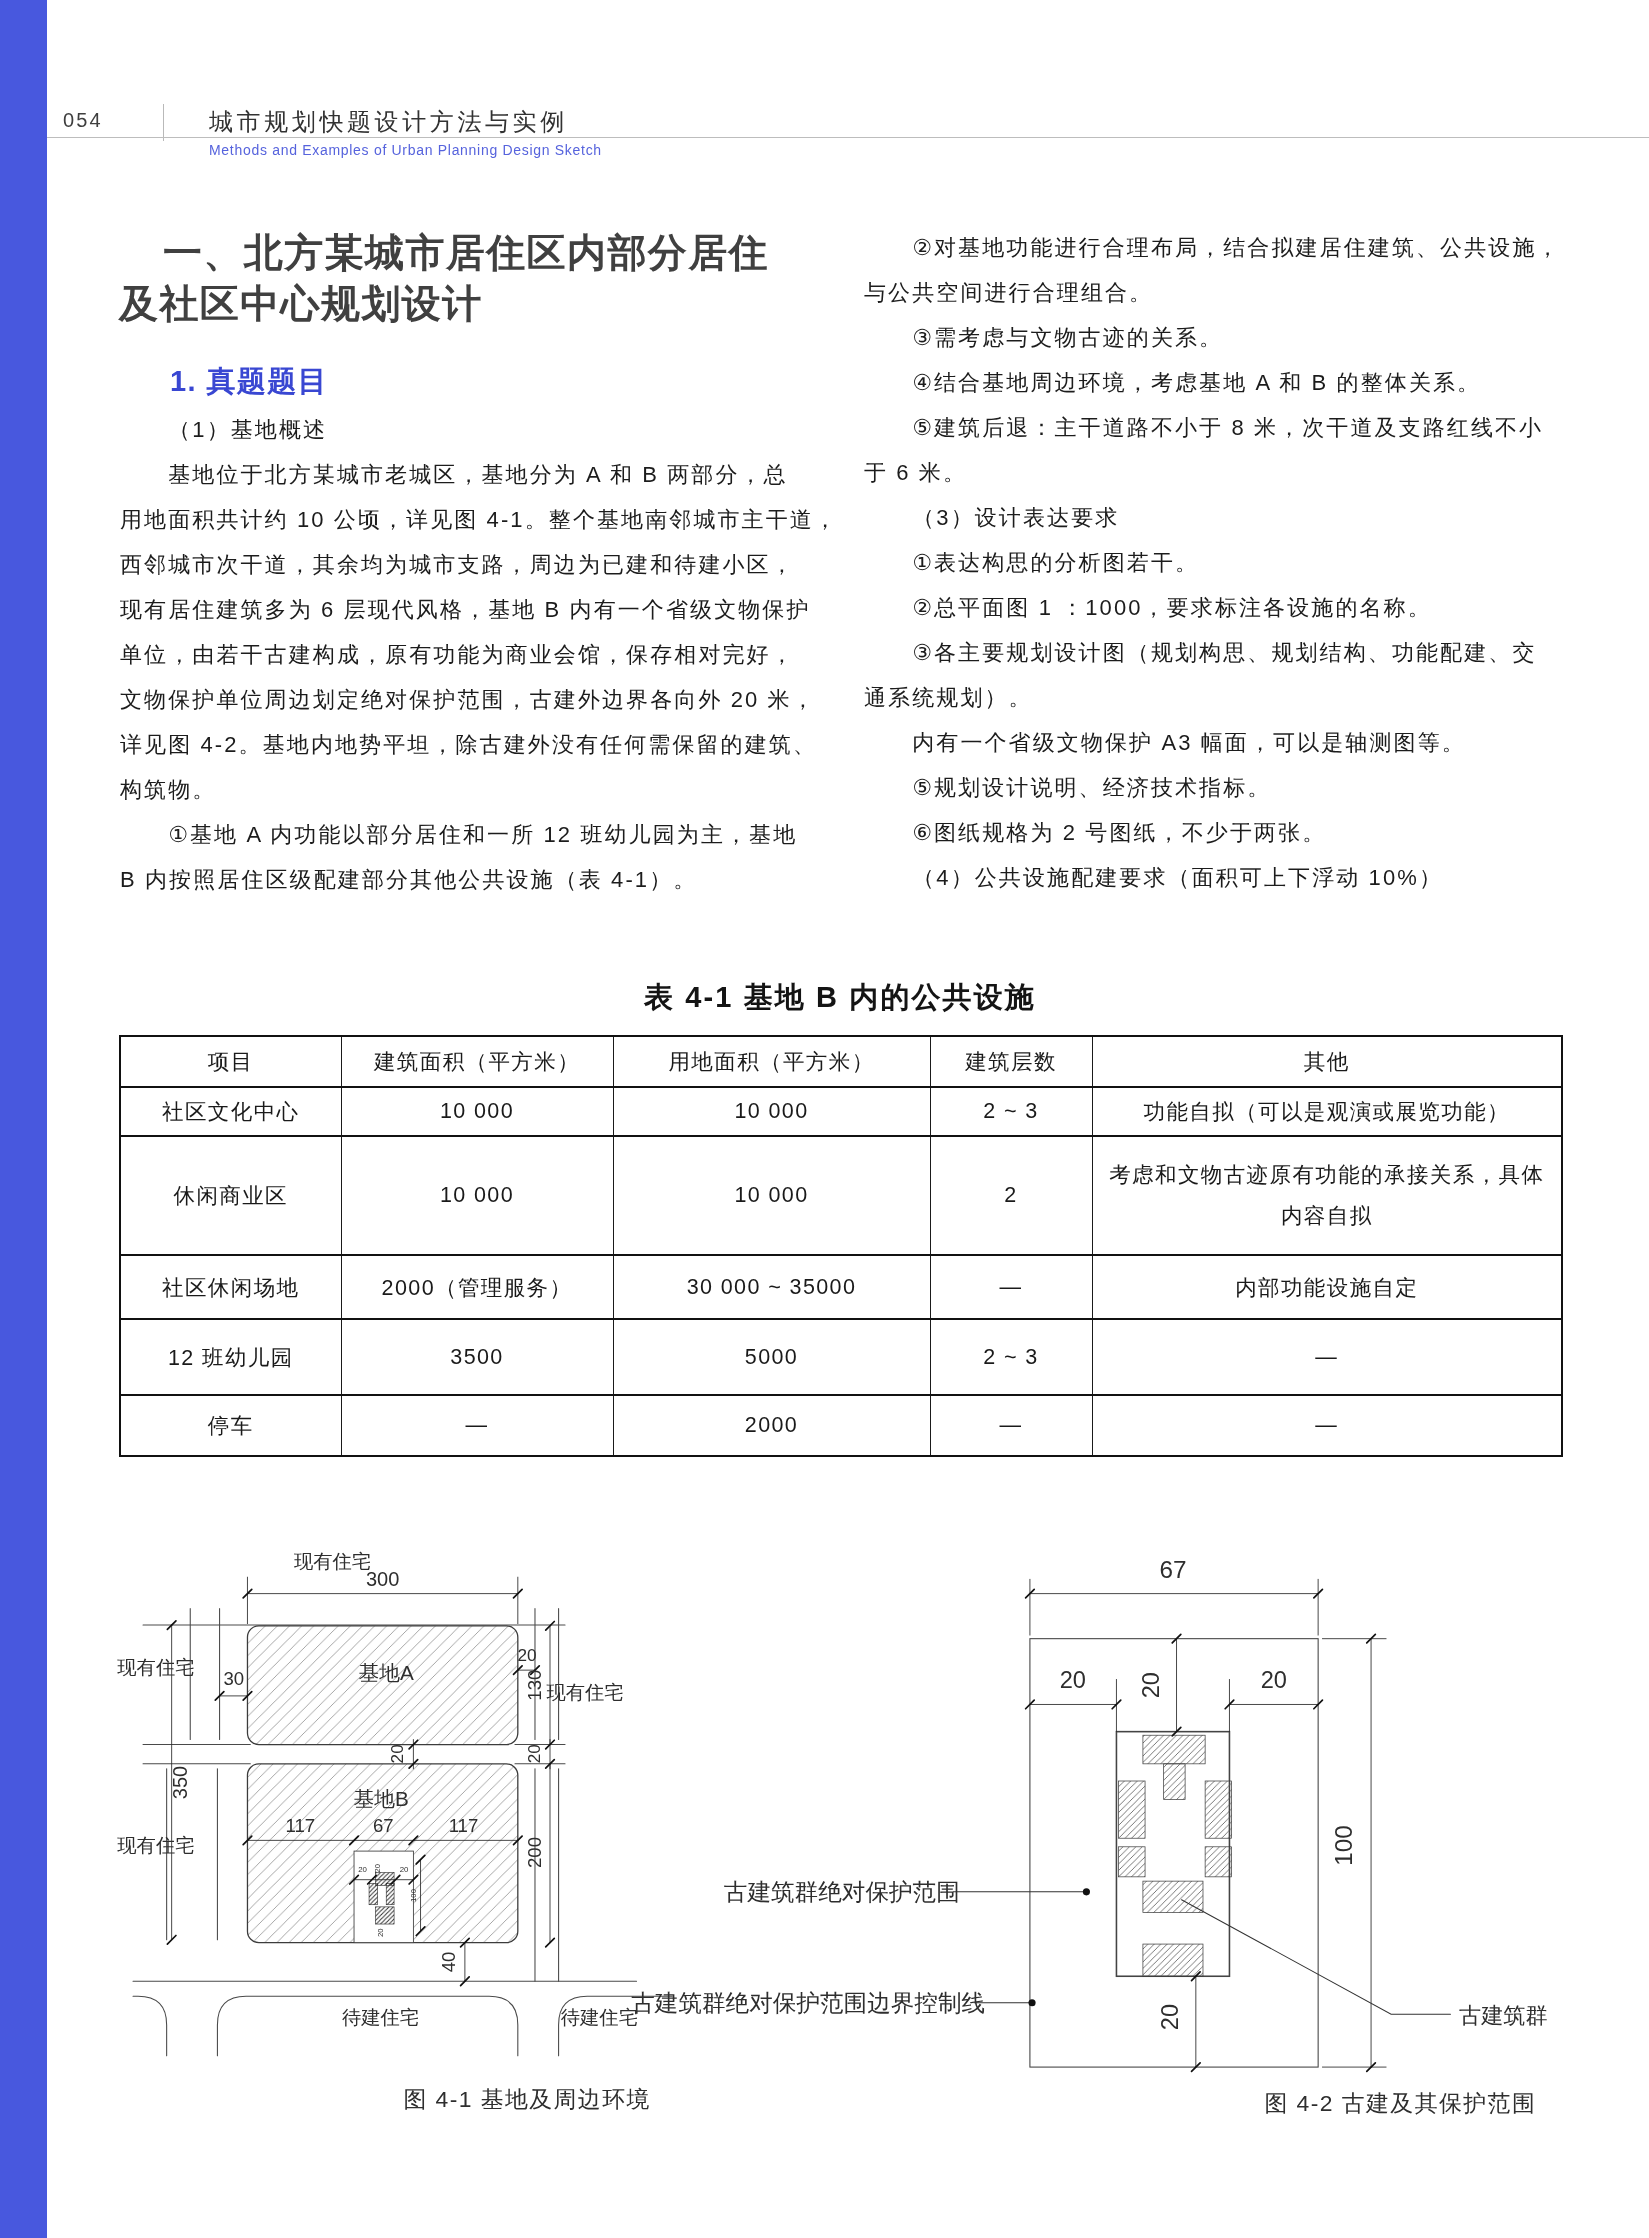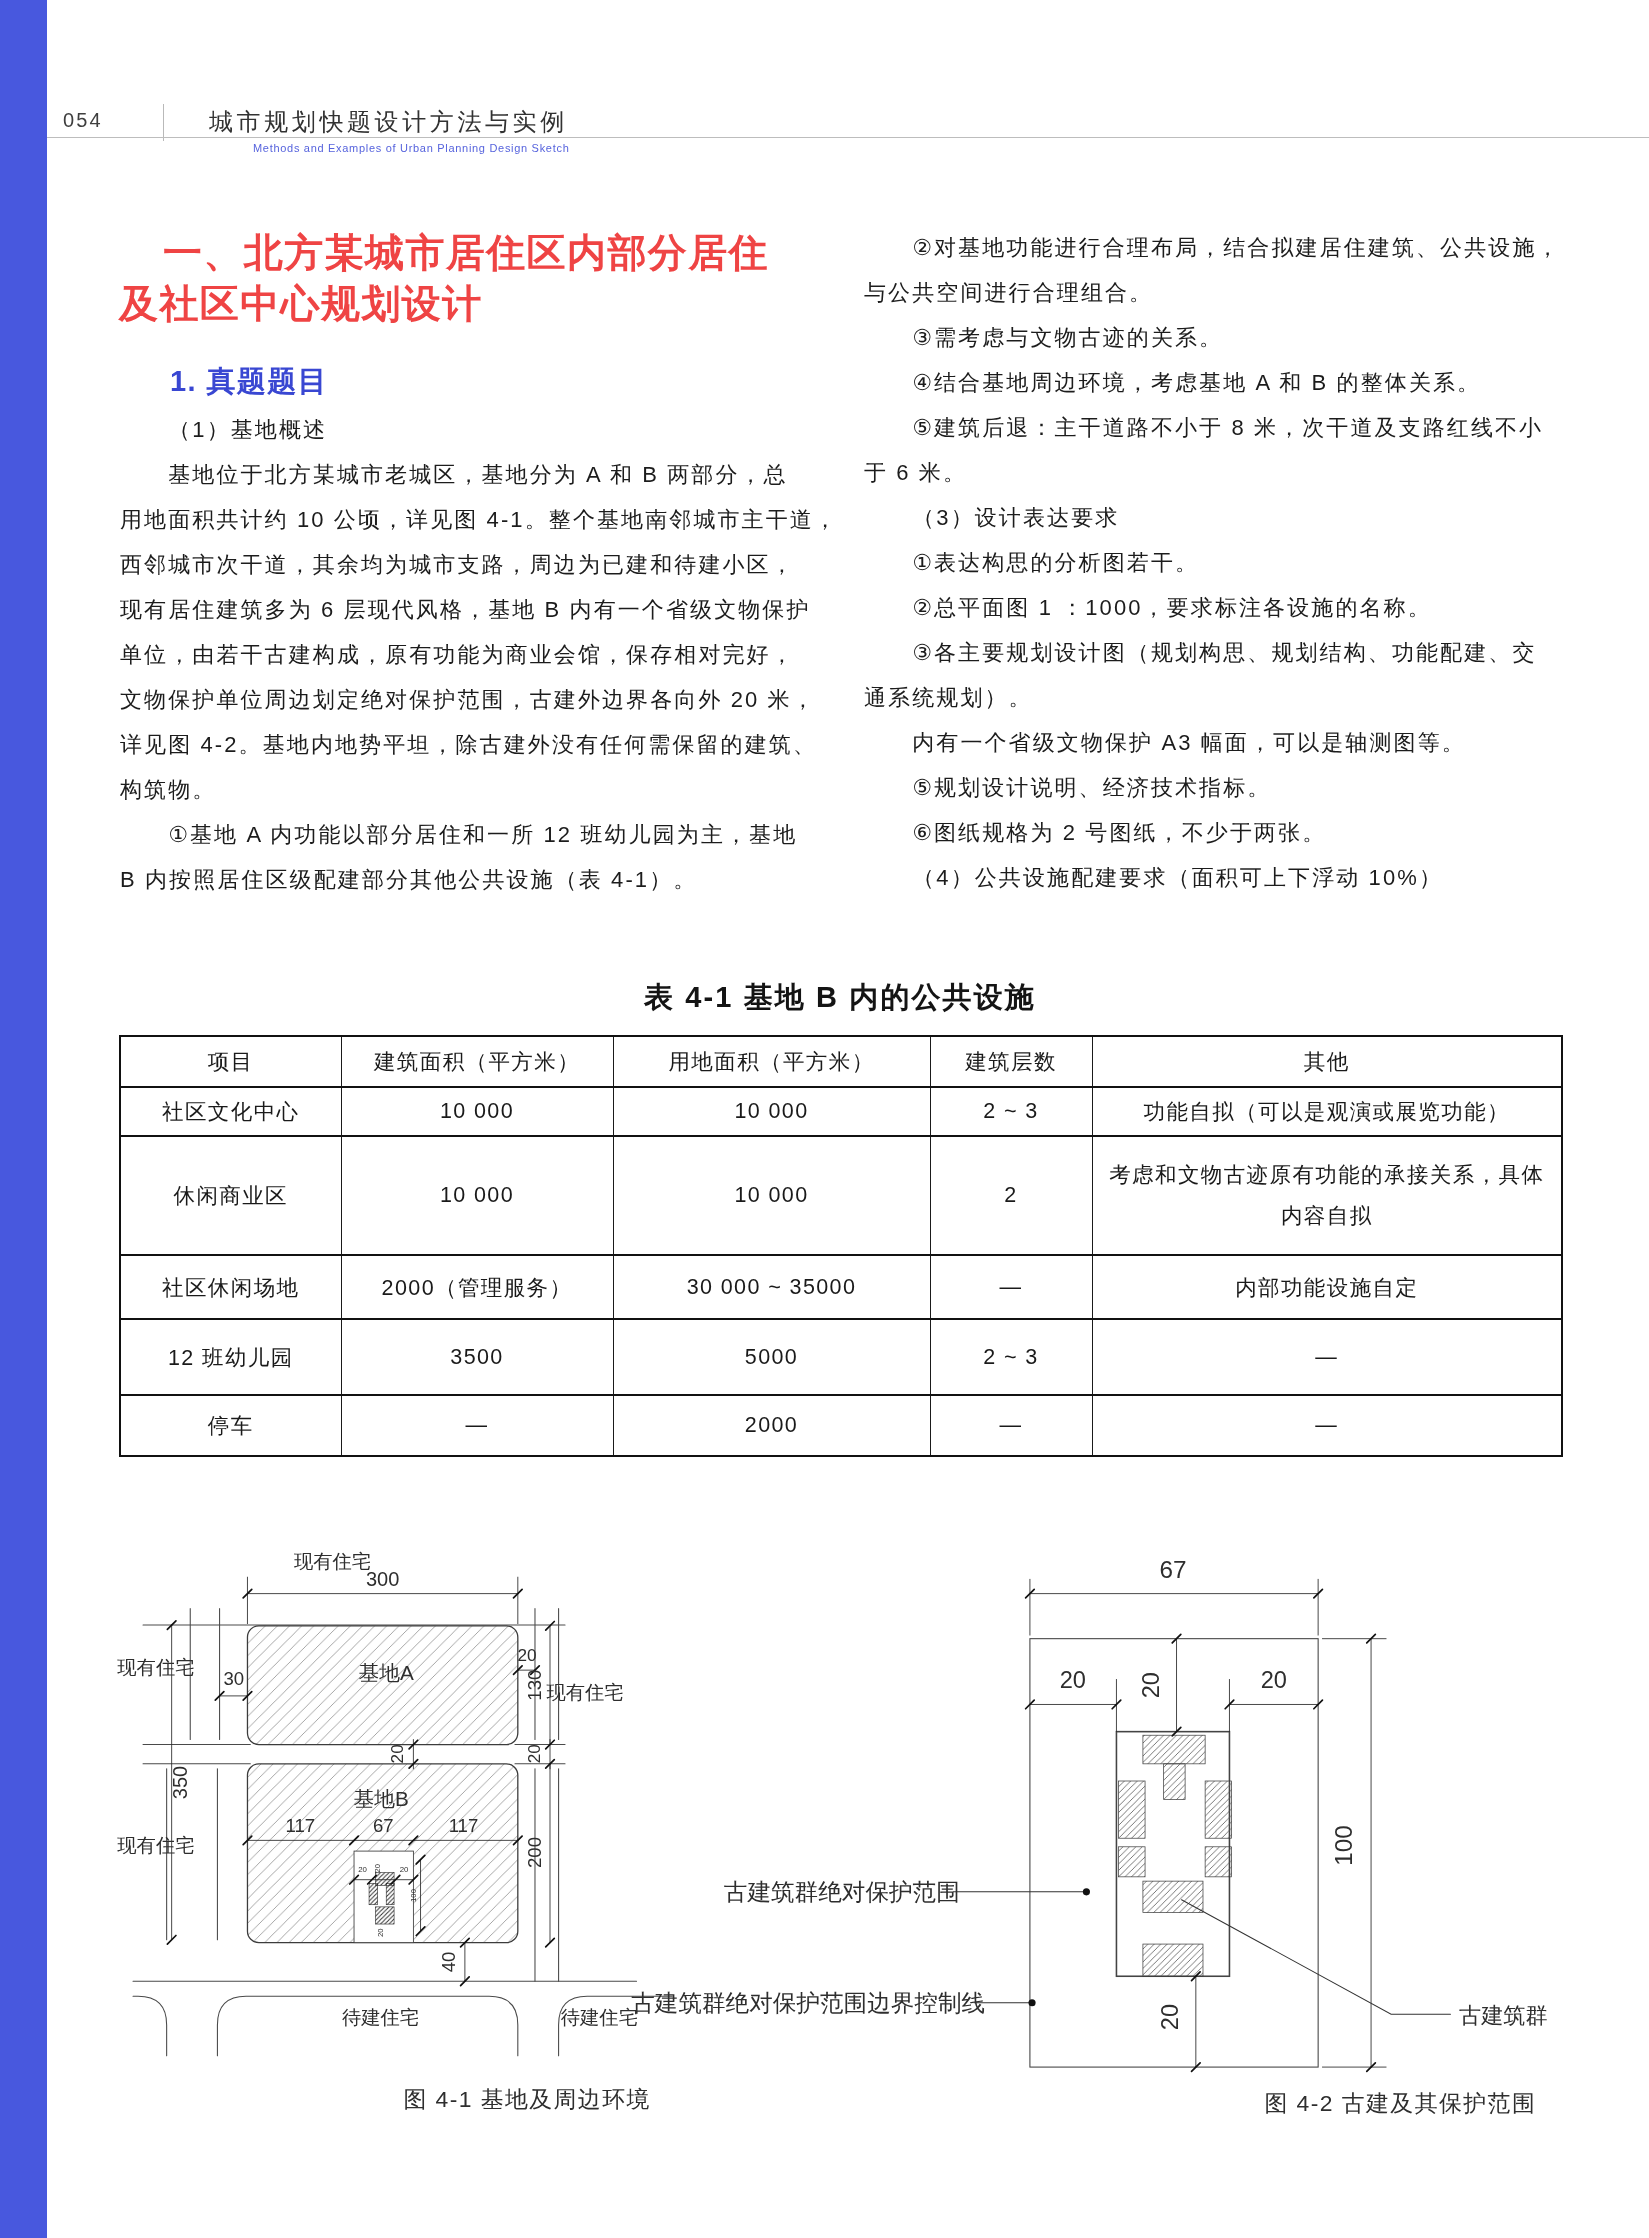--- a/index.html
+++ b/index.html
@@ -6,24 +6,24 @@
   body{
     width:1650px;height:2239px;position:relative;background:#ffffff;
     font-family:"Liberation Sans","DejaVu Sans",sans-serif;color:#1c1c1c;overflow:hidden;
   }
   .blue-bar{position:absolute;left:0;top:0;width:47px;height:2239px;background:#4858de;}
   
   .page-num{position:absolute;left:63px;top:109px;font-size:20px;color:#3f3f3f;letter-spacing:2.1px;}
   .hdr-divider{position:absolute;left:163px;top:104px;width:1.4px;height:37px;background:#b9b9b9;}
   .book-title-zh{position:absolute;left:209px;top:106px;font-size:24px;color:#323232;letter-spacing:3.6px;}
   .hdr-rule{position:absolute;left:47px;top:137px;width:1602px;height:1.4px;background:#bdbdbd;}
-  .book-title-en{position:absolute;left:209px;top:142px;font-size:11px;color:#5663dd;letter-spacing:0.7px;margin-left:44px;}
+  .book-title-en{position:absolute;left:209px;top:142px;font-size:14px;color:#5663dd;letter-spacing:0.7px;}
   
   .main-title{position:absolute;left:119px;top:227px;width:715px;font-size:39px;line-height:51px;
-    font-weight:bold;color:#ef4444;letter-spacing:1.4px;}
+    font-weight:bold;color:#404040;letter-spacing:1.4px;}
   .main-title .indent{padding-left:44px;}
   .section-heading{position:absolute;left:170px;top:362px;font-size:29px;font-weight:bold;color:#3947d2;letter-spacing:1.4px;}
   
   .col{position:absolute;font-size:22px;letter-spacing:2.1px;color:#1c1c1c;}
   .col .ln{height:45px;line-height:45px;white-space:nowrap;}
   .col-left{left:120px;top:407px;width:708px;}
   .col-right{left:864px;top:225px;width:729px;}
   
   .tbl-title{position:absolute;left:119px;top:978px;width:1442px;text-align:center;
     font-size:29px;font-weight:bold;color:#141414;letter-spacing:2.1px;}

